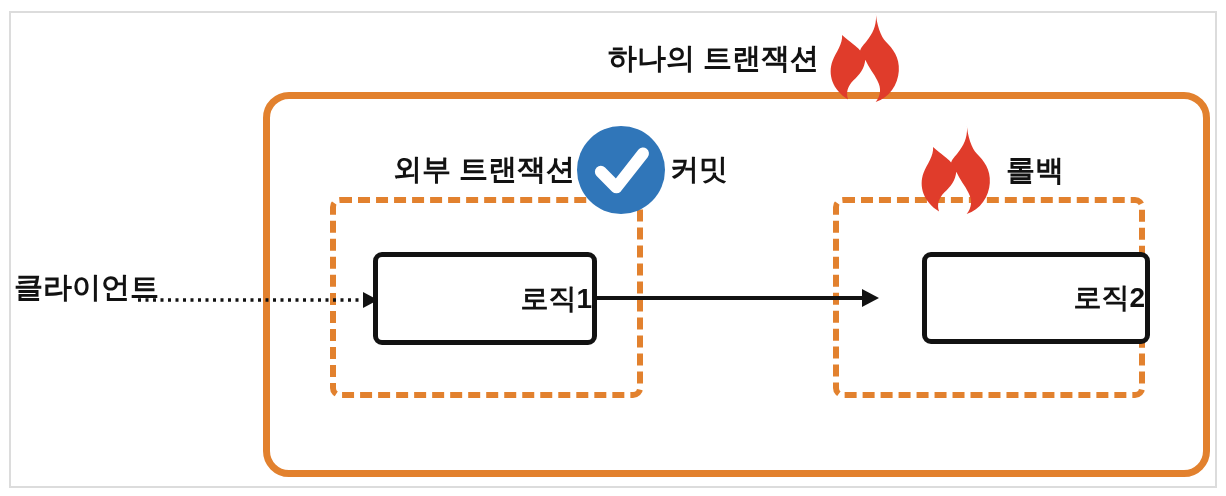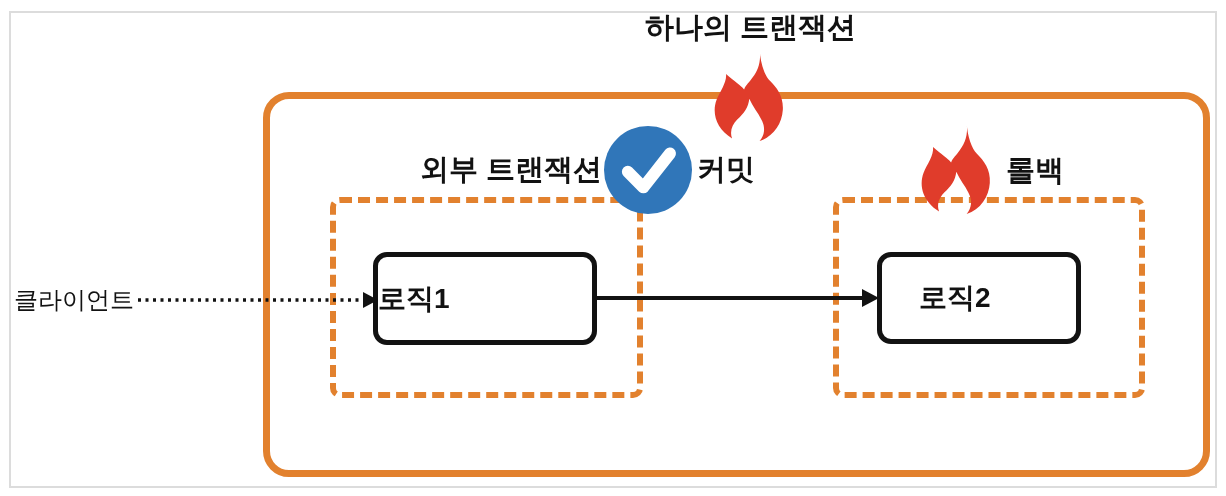--- a/index.html
+++ b/index.html
@@ -24,43 +24,43 @@
 
   .dashedbox{
     border:6px dashed var(--orange,#E2812E);
     border-radius:10px;box-sizing:border-box;z-index:2;
   }
   .dashedbox.left{left:330px;top:197px;width:313px;height:201px;}
   .dashedbox.right{left:833px;top:197px;width:312px;height:201px;}
 
   .node{
     border:5px solid var(--ink,#121212);
-    border-radius:14px;box-sizing:border-box;background:#fff;
-    display:flex;align-items:center;justify-content:flex-start;
+    border-radius:9px;box-sizing:border-box;background:#fff;
+    display:flex;align-items:center;justify-content:flex-end;
     font-size:28px;font-weight:700;z-index:3;
   }
   .node.n1{left:373px;top:252px;width:224px;height:93px;}
-  .node.n2{left:877px;top:252px;width:204px;height:92px;padding-left:37px;}
+  .node.n2{left:922px;top:252px;width:228px;height:92px;padding-left:37px;}
 
   .labelrow{
     display:flex;align-items:center;z-index:5;
     font-size:29px;font-weight:700;white-space:nowrap;
   }
-  .labelrow.header{left:645px;top:8px;height:102px;flex-direction:column;}
-  .labelrow.outer{left:420px;top:124px;height:92px;}
+  .labelrow.header{left:608px;top:8px;height:102px;}
+  .labelrow.outer{left:393px;top:124px;height:92px;}
   .labelrow.inner{left:910px;top:120px;height:102px;}
 
   .icon-fire{width:86px;height:100px;margin:0 5px;flex:0 0 auto;}
   .icon-check{width:88px;height:88px;margin:0 5px 0 2px;flex:0 0 auto;}
 
   .fire-path{fill:var(--fire,#E03C2B);}
   .check-bg{fill:var(--blue,#3076B9);}
   .check-mark{stroke:#ffffff;stroke-width:13;fill:none;stroke-linecap:round;stroke-linejoin:round;}
 
-  .client-label{left:14px;top:284px;font-size:24px;font-weight:400;z-index:5;white-space:nowrap;}
+  .client-label{left:14px;top:268px;font-size:29px;font-weight:700;z-index:5;white-space:nowrap;}
 
   .arrow-svg{z-index:4;overflow:visible;}
   .arrow-line{stroke:var(--ink,#121212);fill:none;}
   .arrow-head{fill:var(--ink,#121212);stroke:none;}
   .dotted{stroke-width:3.5;stroke-dasharray:3 4.5;}
   .solid{stroke-width:4;}
 
   .sr{position:absolute;width:0;height:0;overflow:hidden;}
 </style>
 </head>

